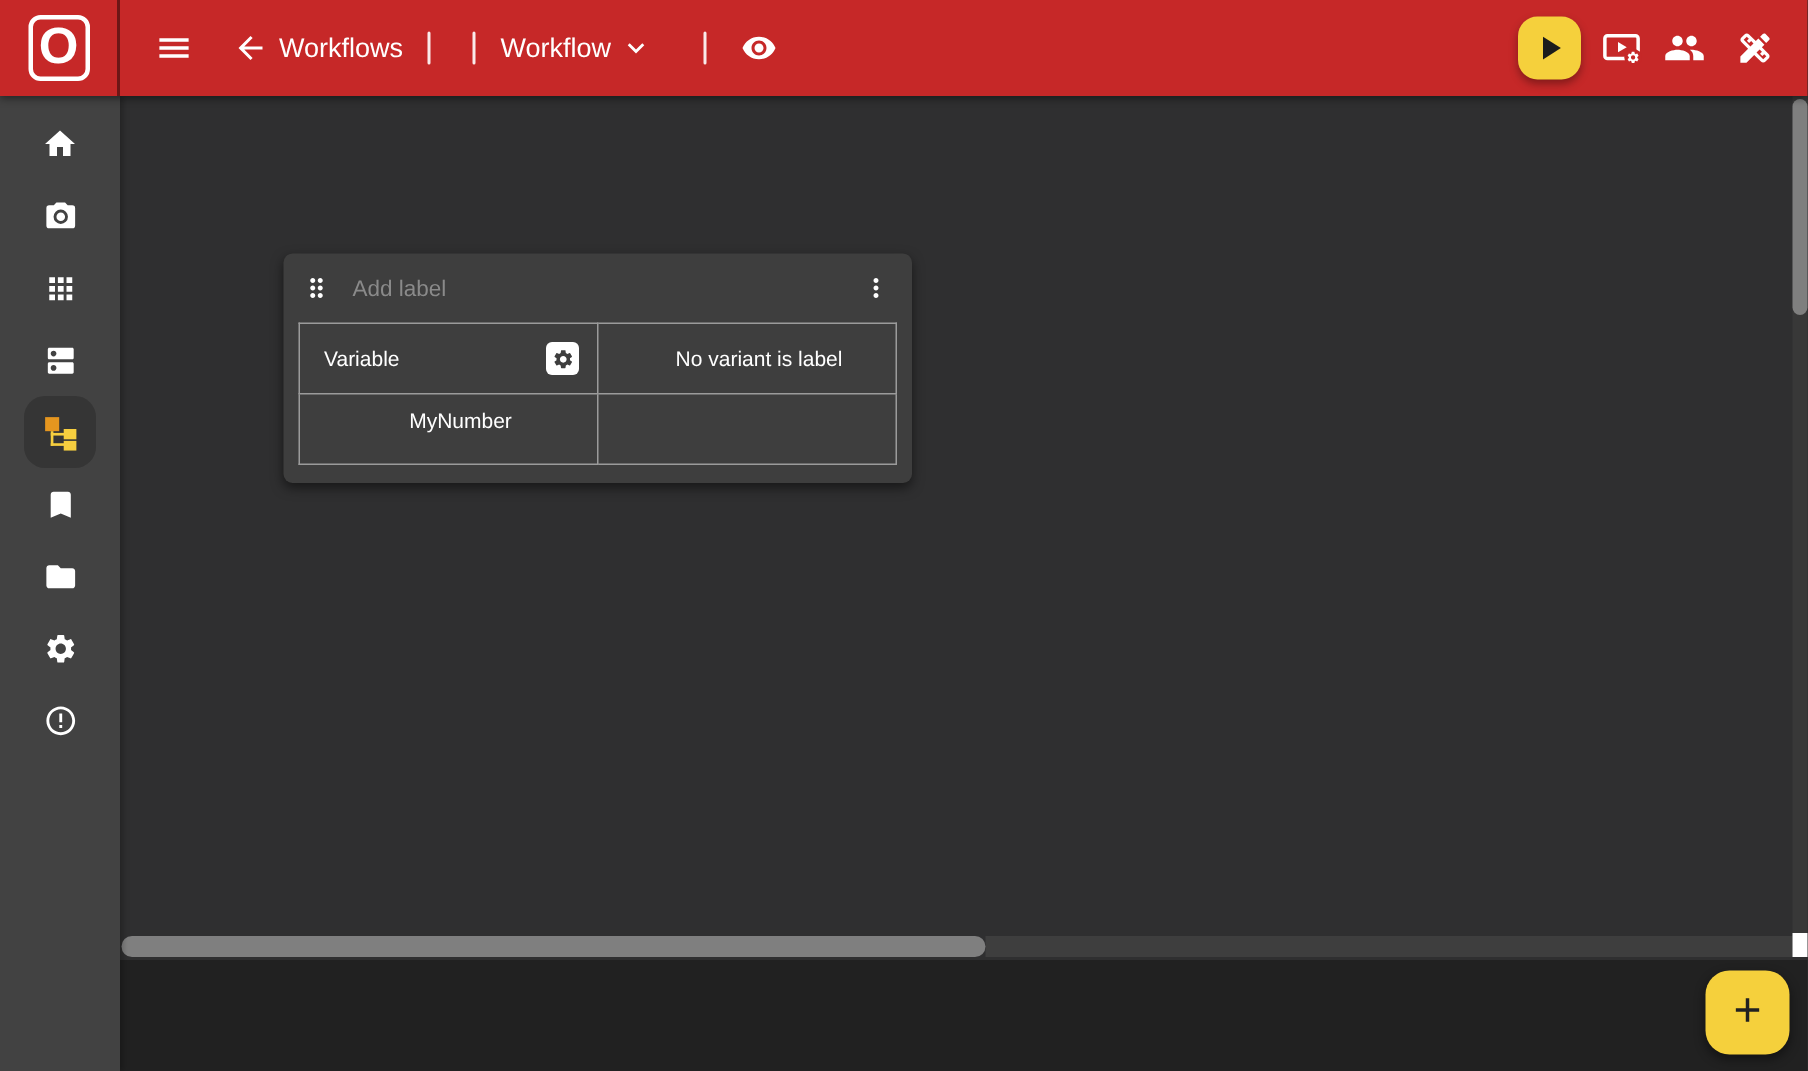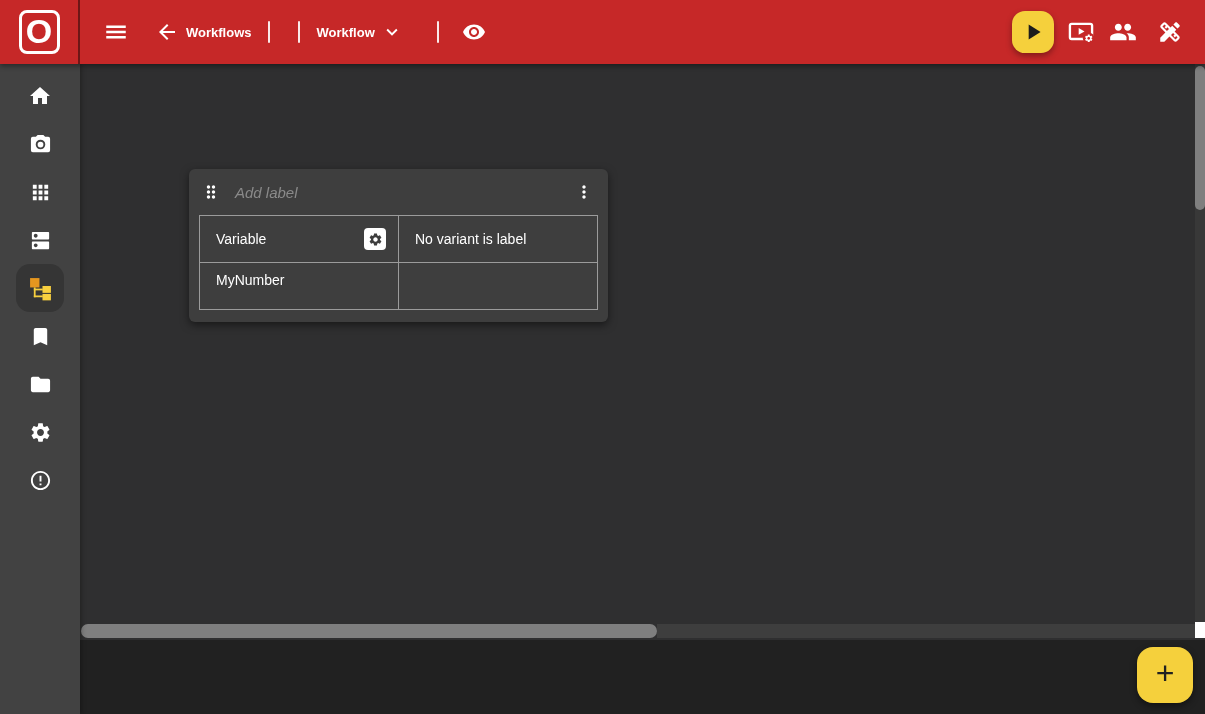--- a/index.html
+++ b/index.html
@@ -37,21 +37,21 @@
     transform:translateY(-1px);
   }
   .tb-iconbtn {
     background:none; border:none; cursor:pointer; padding:0;
     display:flex; align-items:center; justify-content:center;
   }
   .tb-sep {
     width:2px; height:22px; background:rgba(255,255,255,.9); border-radius:1px;
     flex:0 0 2px;
   }
-  .tb-text { font-size:13px; font-weight:700; color:#fff; white-space:nowrap; }
+  .tb-text { font-size:18px; font-weight:400; color:#fff; white-space:nowrap; }
   .tb-select { display:flex; align-items:center; cursor:pointer; }
   .topbar-right {
     margin-left:auto; display:flex; align-items:center; margin-right:22px;
   }
   .play-btn {
     width:42px; height:42px; border:none; border-radius:13px;
     background:#f5d03c; cursor:pointer;
     display:flex; align-items:center; justify-content:center;
     box-shadow:0 3px 6px rgba(0,0,0,.35);
   }
@@ -79,30 +79,30 @@
   }
 
   
   .widget-card {
     position:absolute; left:109px; top:105px; width:419px;
     background:#3e3e3e; border-radius:6px;
     box-shadow:0 3px 8px rgba(0,0,0,.5);
     padding-bottom:12px;
   }
   .widget-header {
-    height:46px; display:flex; align-items:center; padding:0 12px;font-style:italic;
+    height:46px; display:flex; align-items:center; padding:0 12px;
   }
   .widget-label-placeholder {
     margin-left:14px; font-size:15px; color:#8a8a8a;
   }
   .kebab-btn { margin-left:auto; background:none; border:none; cursor:pointer; padding:2px; }
 
   .widget-table {
     width:calc(100% - 20px); margin:0 10px;
-    border-collapse:collapse; table-layout:fixed;
+    border-collapse:collapse; table-layout:fixed;text-align:center;
   }
   .widget-table td {
     border:1px solid #9b9b9b;
     height:47px; font-size:14px; color:#fff;
     padding:0 0 0 16px; vertical-align:middle;
   }
   .widget-table tr.row-top td { vertical-align:top; padding-top:9px; }
   .cell-flex { display:flex; align-items:center; padding-right:12px; }
   .cell-flex .grow { flex:1; }
   .gear-square {

